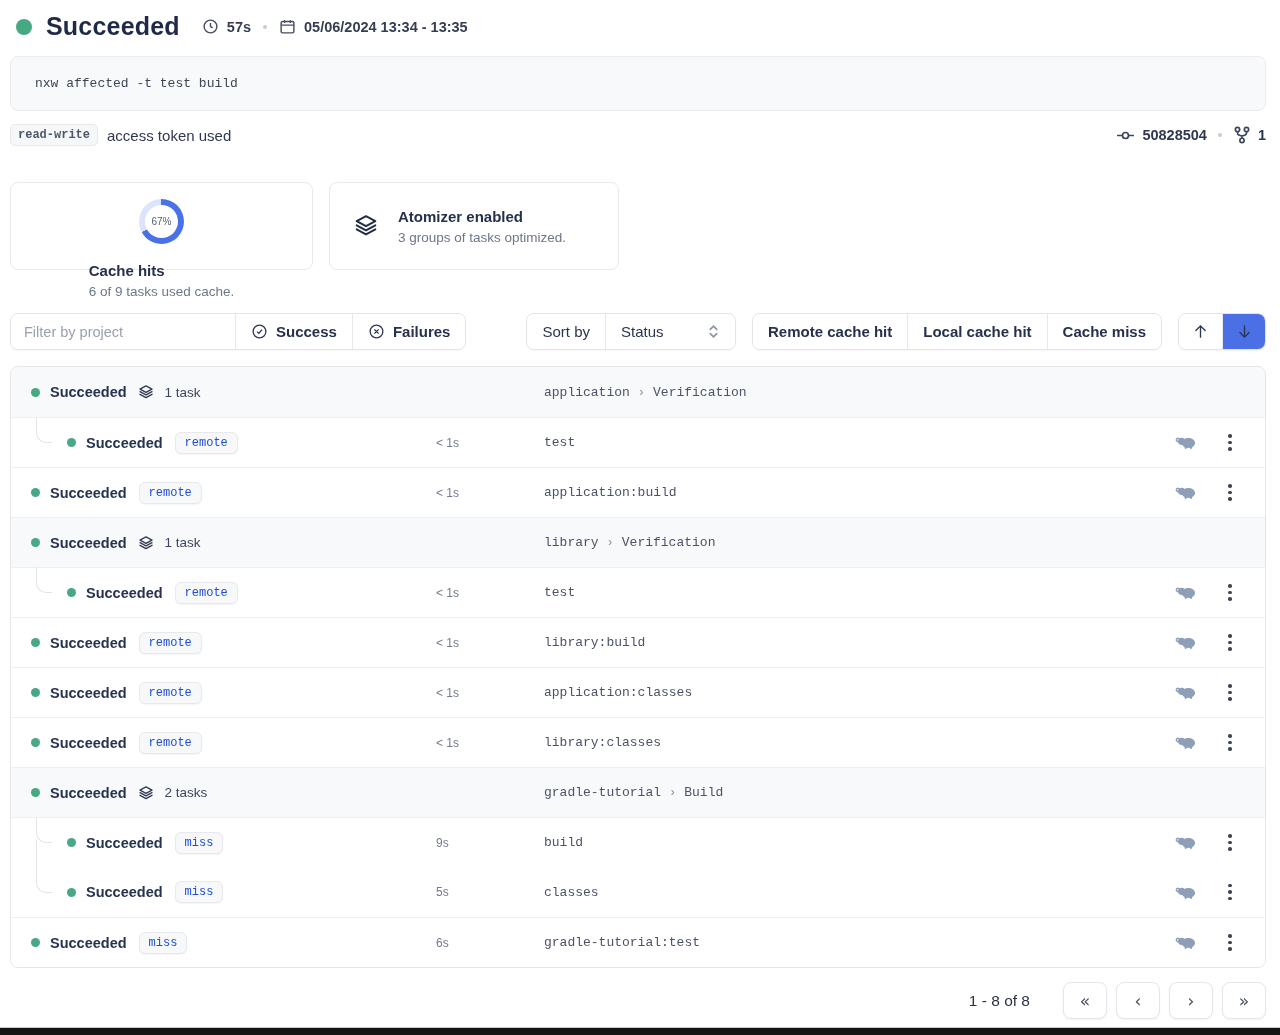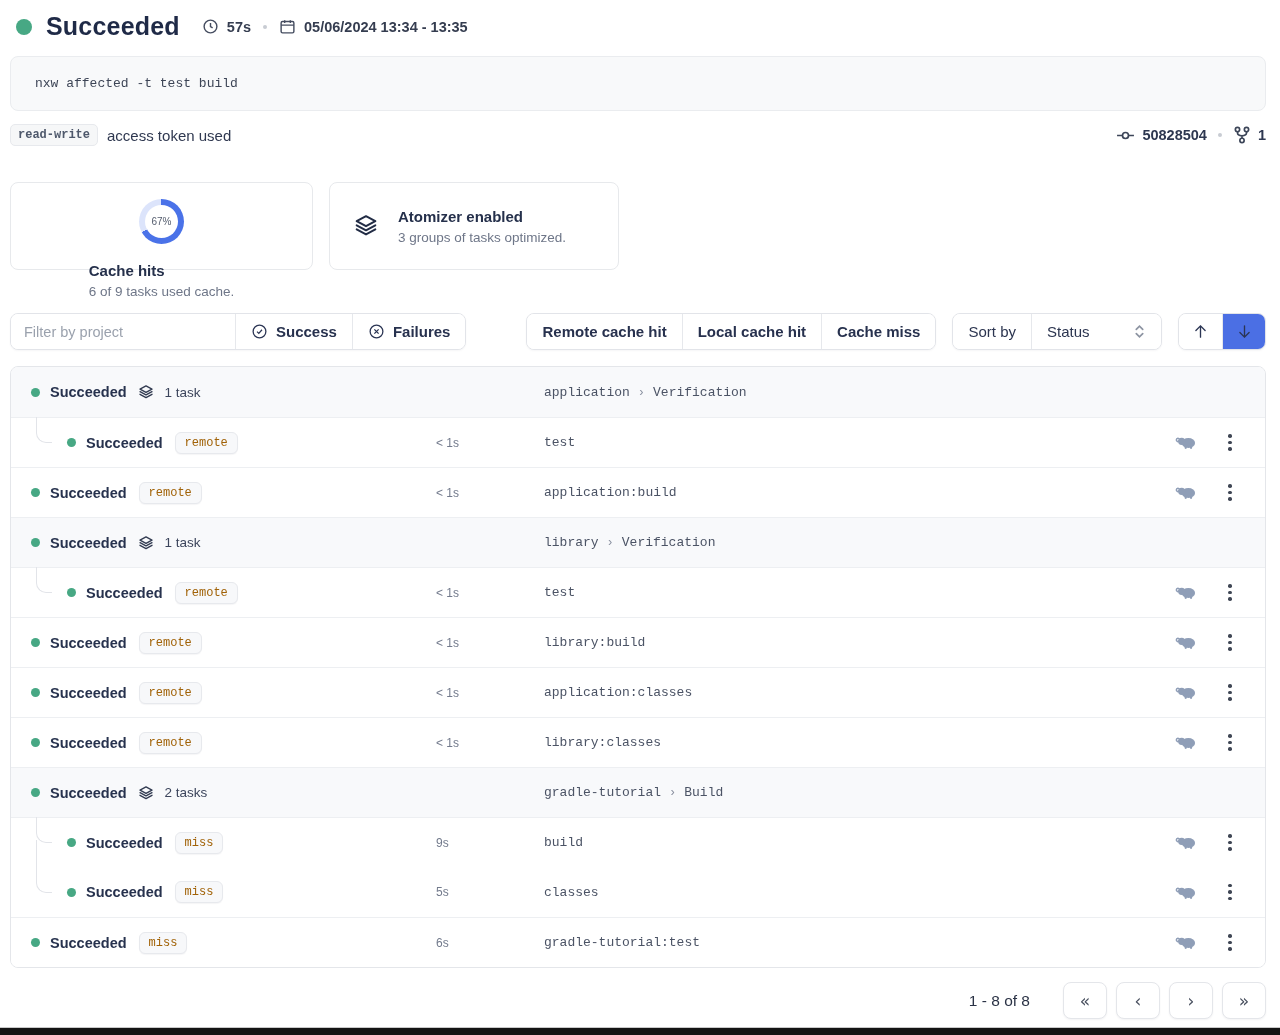--- a/index.html
+++ b/index.html
@@ -84,21 +84,21 @@
   .task-list { margin-top:16px; border:1px solid #e4e6ea; border-radius:8px; overflow:hidden; background:#fff; }
   .row { display:grid; grid-template-columns:405px 108px 1fr 48px 42px; align-items:center;
     height:50px; padding:0 14px 0 20px; border-top:1px solid #edeff2; background:#fff; position:relative; }
   .row:first-child { border-top:none; }
   .row.group { background:#f8f9fb; }
   .row.no-sep { border-top:none; }
   .cell { min-width:0; }
   .status-cell { display:flex; align-items:center; gap:10px; height:100%; }
   .dot { width:9px; height:9px; border-radius:50%; background:#47a884; flex:0 0 9px; }
   .status-label { font-size:14.5px; font-weight:700; color:#27324e; }
-  .badge { font-family:"Liberation Mono", monospace; font-size:12px; color:#a16207;
+  .badge { font-family:"Liberation Mono", monospace; font-size:12px; color:#1d4ed8;
     background:#f7f8fa; border:1px solid #e7e9ed; border-radius:6px; padding:3px 9px;
     box-shadow:0 1px 1px rgba(16,24,40,.04); margin-left:2px; }
   .task-count { font-size:13.5px; color:#3c455c; }
   .layers-sm { display:inline-flex; color:#333c52; }
   .connector { position:relative; flex:0 0 21px; align-self:stretch; margin-left:5px; }
   .connector::before { content:""; position:absolute; left:0; top:-1px; height:52%; width:15px;
     border-left:1.5px solid #e2e4e9; border-bottom:1.5px solid #e2e4e9; border-bottom-left-radius:10px; }
   .row.cont .connector::after { content:""; position:absolute; left:0; top:45%; bottom:-1px;
     border-left:1.5px solid #e2e4e9; }
   .time-cell { font-family:Liberation Sans, sans-serif; font-size:12px; color:#727a8c; }
@@ -219,36 +219,36 @@
               <circle cx="12" cy="12" r="9"></circle>
               <path d="M9 9l6 6M15 9l-6 6"></path>
             </svg>
         </span>
         <span>Failures</span>
       </button>
     </div>
 
     <div class="toolbar-right">
       <div class="seg-group">
-        <button class="seg">Remote cache hit</button>
-        <button class="seg">Local cache hit</button>
-        <button class="seg">Cache miss</button>
-      </div>
-      <div class="seg-group">
         <span class="seg sort-label">Sort by</span>
         <button class="seg sort-select">
           <span>Status</span>
           <span class="updown-ic">
             <svg width="13" height="15" viewBox="0 0 12 14" fill="none" stroke="currentColor" stroke-width="1.6" stroke-linecap="round">
                 <path d="M3 5 6 2l3 3M3 9l3 3 3-3"></path>
               </svg>
           </span>
         </button>
       </div>
       <div class="seg-group">
+        <button class="seg">Remote cache hit</button>
+        <button class="seg">Local cache hit</button>
+        <button class="seg">Cache miss</button>
+      </div>
+      <div class="seg-group">
         <button class="seg arrow-btn">
           <span class="meta-ic">
             <svg width="17" height="17" viewBox="0 0 24 24" fill="none" stroke="currentColor" stroke-width="1.9" stroke-linecap="round">
                 <path d="M12 20V4M5.5 10.5 12 4l6.5 6.5"></path>
               </svg>
           </span>
         </button>
         <button class="seg arrow-btn active">
           <span class="meta-ic">
             <svg width="17" height="17" viewBox="0 0 24 24" fill="none" stroke="currentColor" stroke-width="1.9" stroke-linecap="round">

